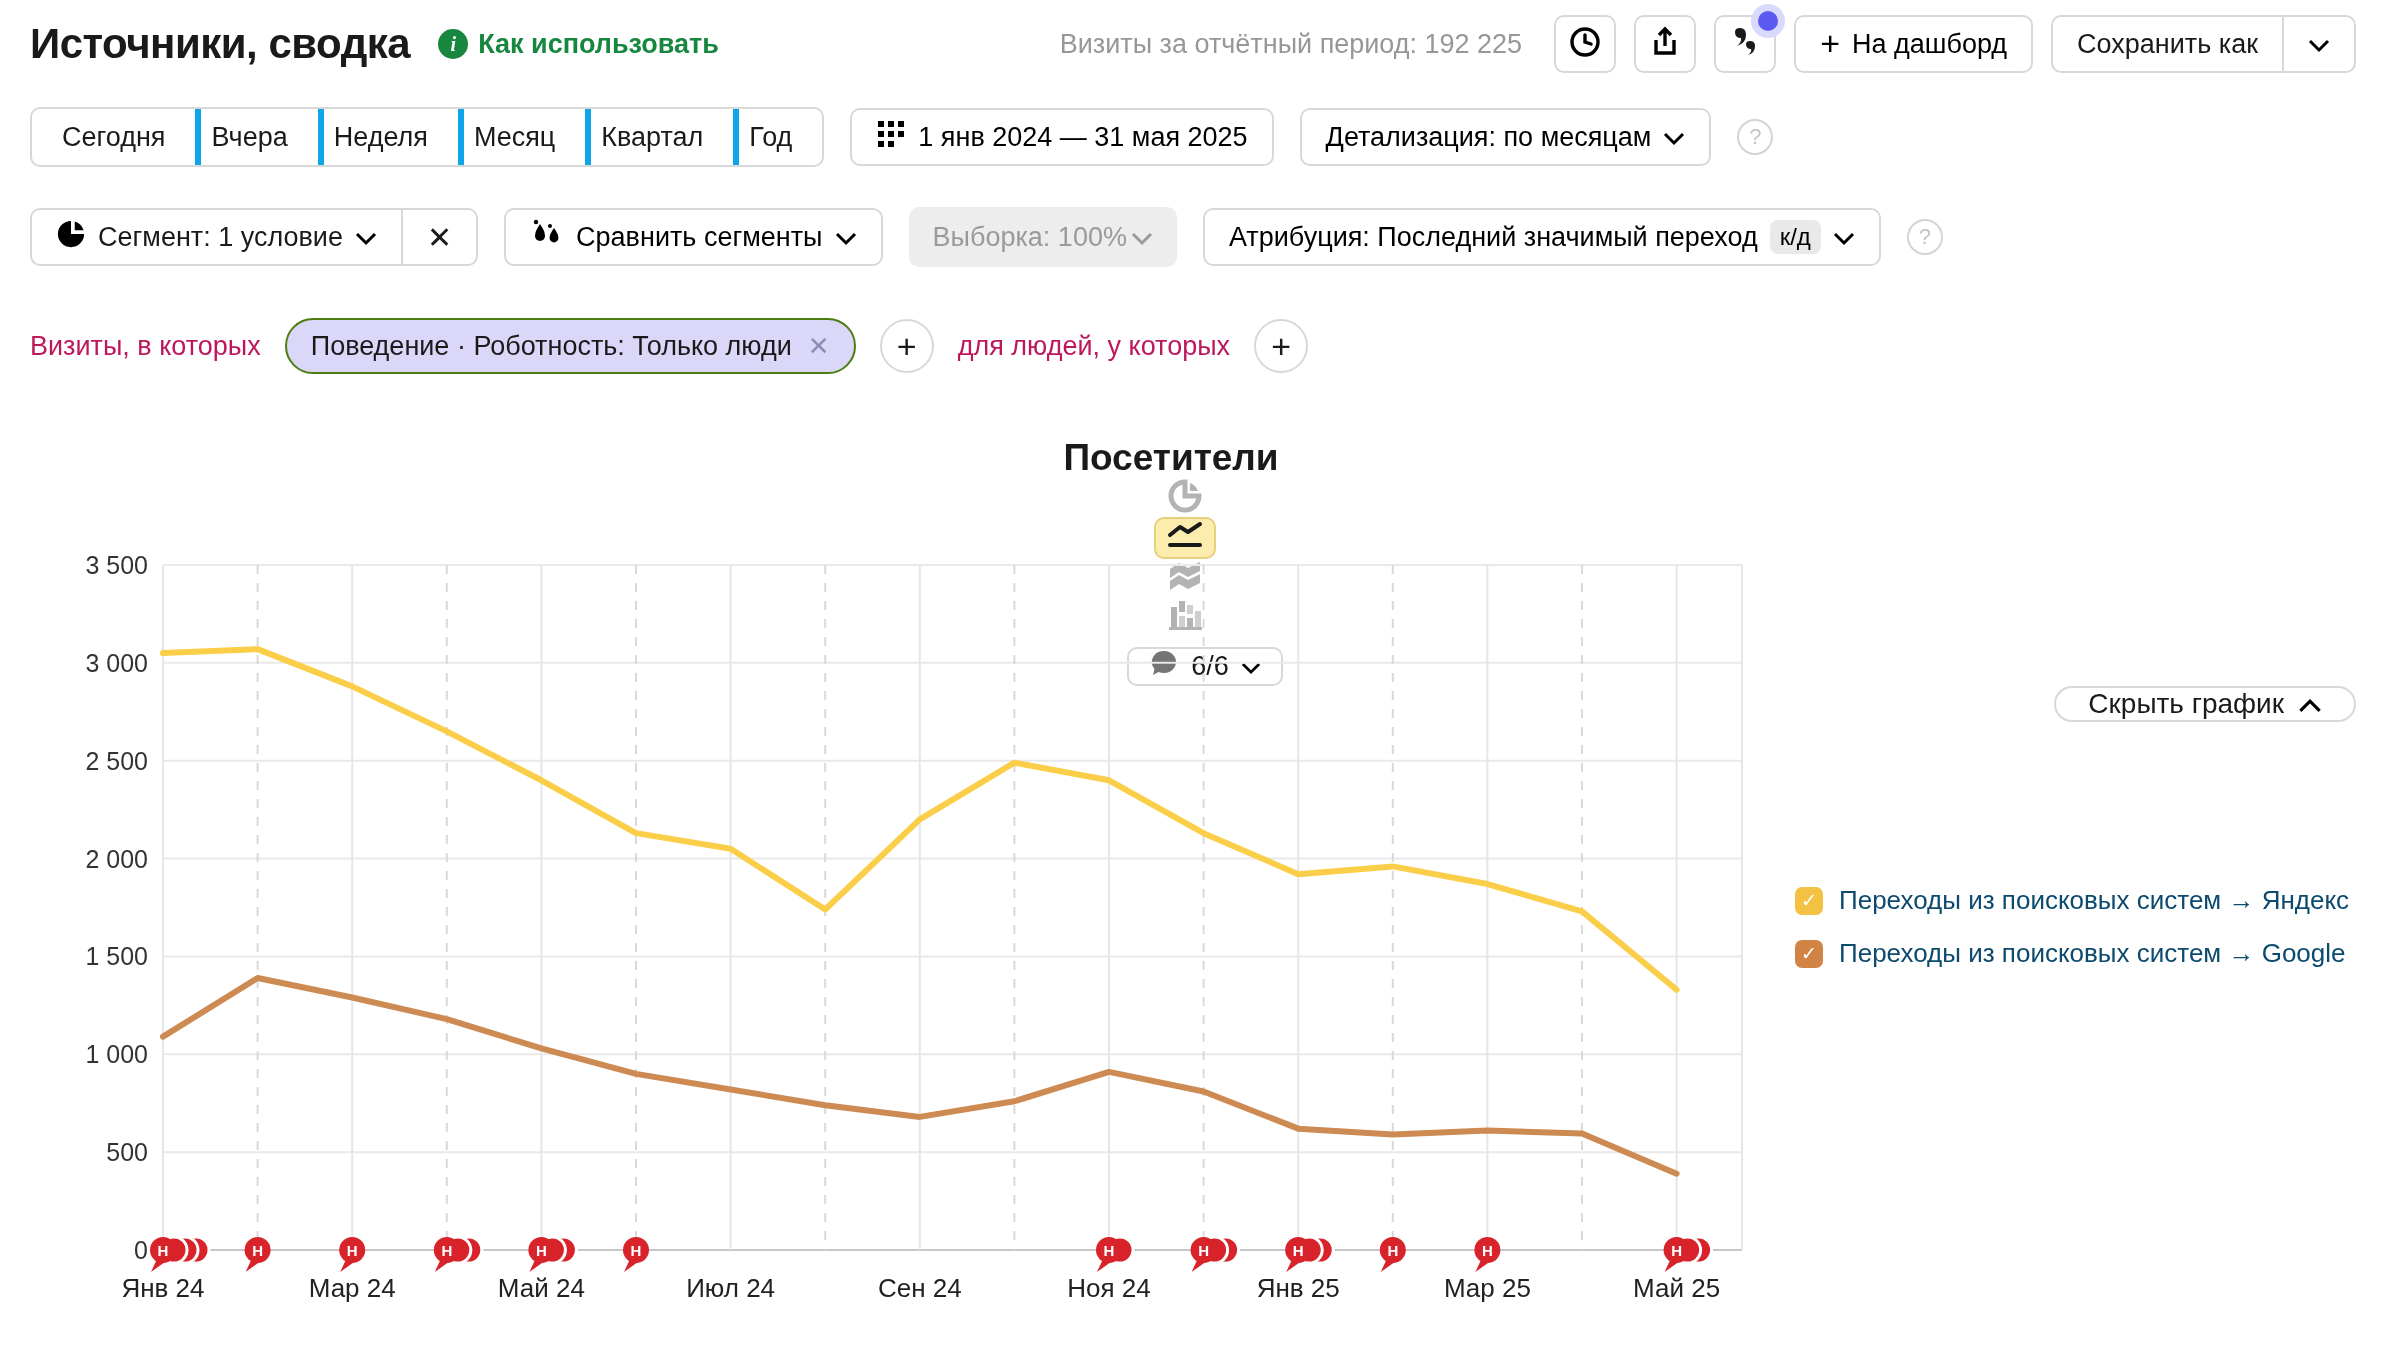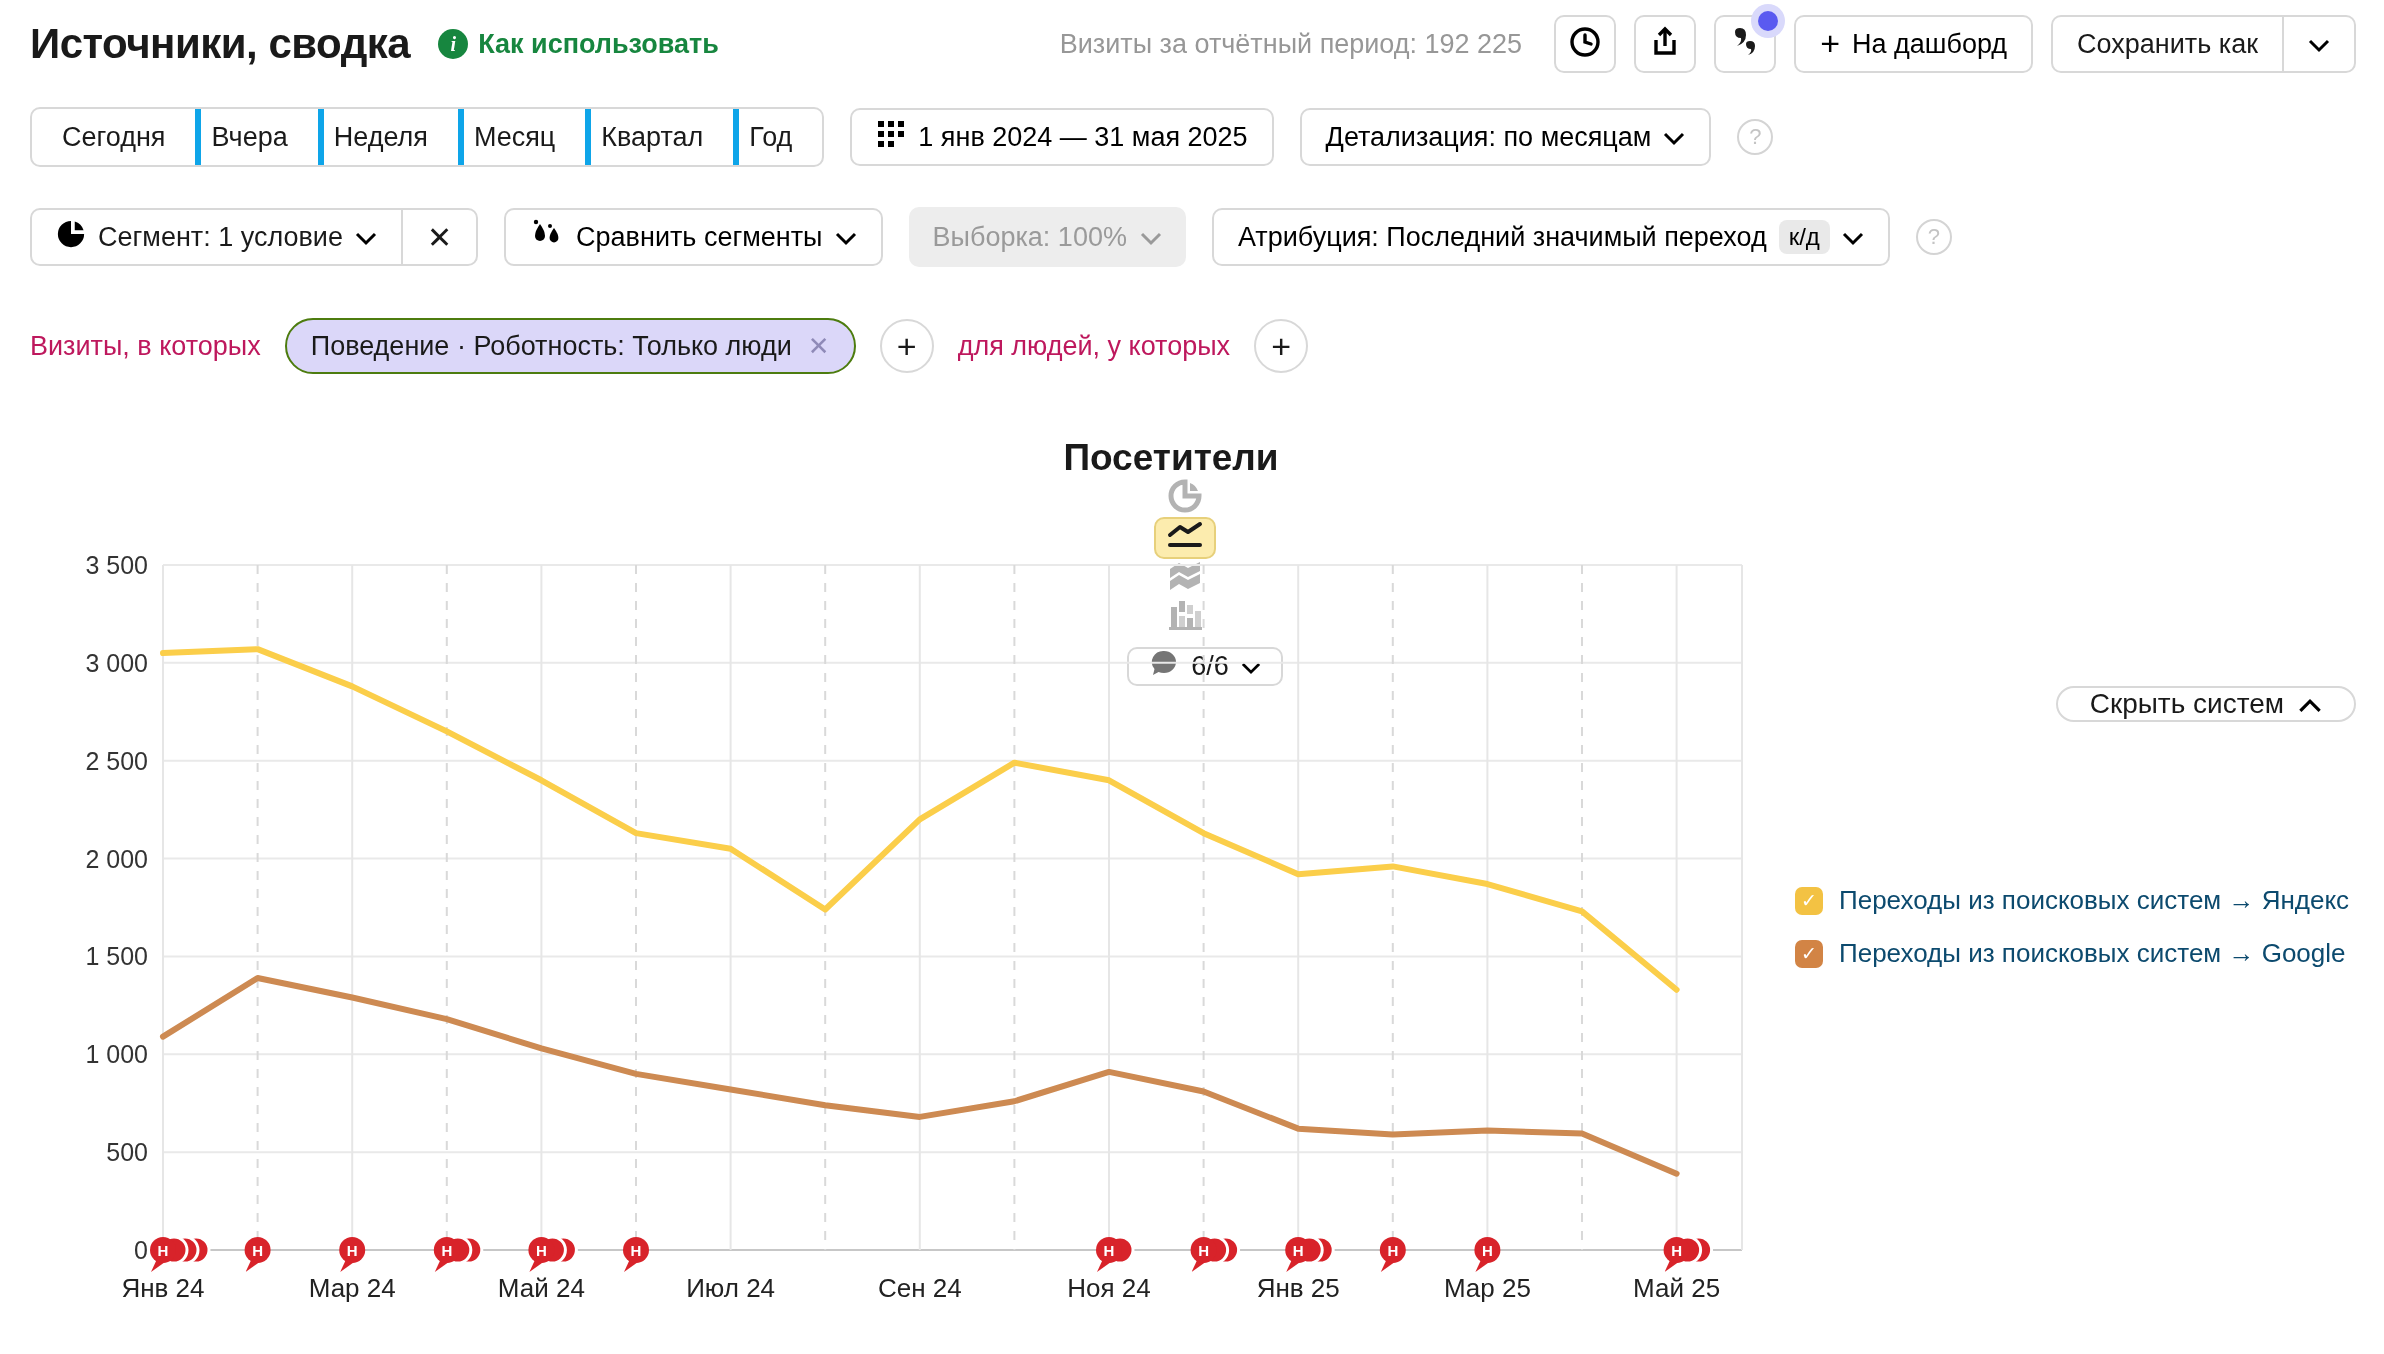--- a/index.html
+++ b/index.html
@@ -41,21 +41,21 @@
   .preset { display:flex; align-items:center; padding:0 30px; font-size:27px; cursor:pointer; }
   .preset + .preset { border-left:6px solid #0ea5e9;padding-left:10px; }
   .chev { display:inline-block; }
   .q-circle { width:36px; height:36px; border:2px solid #d4d4d4; border-radius:50%;
     color:#c4c4c4; font-size:22px; display:flex; align-items:center; justify-content:center;
     cursor:pointer; }
   
   .segment-row { position:absolute; top:207px; left:30px; right:28px; height:60px;
     display:flex; align-items:center; gap:26px; }
   .sampling-pill { height:60px; background:#ededed; border-radius:10px; display:flex;
-    align-items:center; gap:13px; padding:0 24px; font-size:27px; color:#9a9a9a; cursor:pointer; }
+    align-items:center; gap:4px; padding:0 24px; font-size:27px; color:#9a9a9a; cursor:pointer; }
   .kd-badge { background:#e9e9e9; border-radius:8px; font-size:24px; padding:3px 10px; }
   
   .filter-row { position:absolute; top:318px; left:30px; height:56px;
     display:flex; align-items:center; gap:24px; }
   .gray-label { color:#be185d; font-size:27px; }
   .chip { height:56px; background:#dbd7f9; border:2px solid #4d7c0f; border-radius:28px;
     display:flex; align-items:center; gap:16px; padding:0 24px; font-size:27px; cursor:pointer; }
   .chip .x { color:#8f8ab8; font-size:26px; }
   .plus-circle { width:54px; height:54px; border:2px solid #d8d8d8; border-radius:50%;
     background:#fff; display:flex; align-items:center; justify-content:center;
@@ -273,21 +273,21 @@
         <svg width="30" height="28" viewBox="0 0 30 28">
             <path d="M15 2 a12 11 0 0 1 0 22 q-3 0 -5.5 -1 L4 26 L5.5 20 A11.5 11 0 0 1 15 2 Z" fill="#757575"></path>
           </svg>
       </span>
       <span>6/6</span>
       <span class="chev"><svg width="20" height="13" viewBox="0 0 22 14">
             <path d="M2 2 L11 11 L20 2" fill="none" stroke="#000" stroke-width="3"></path>
           </svg></span>
     </div>
     <div class="hide-chart-btn">
-      <span>Скрыть систем</span>
+      <span>Скрыть график</span>
       <span class="chev"><svg width="24" height="15" viewBox="0 0 22 14">
             <path d="M2 12 L11 3 L20 12" fill="none" stroke="#000" stroke-width="3"></path>
           </svg></span>
     </div>
   </div>
 
   <svg id="chart-svg" width="2384" height="790" viewBox="0 0 2384 790">
       <line x1="163" y1="710" x2="1742" y2="710" stroke="#c7c7c7" stroke-width="2"></line>
       <text x="148" y="719" text-anchor="end" font-size="25" fill="#333" font-family="Liberation Sans, DejaVu Sans, sans-serif">0</text>
       <line x1="163" y1="612.1428571428571" x2="1742" y2="612.1428571428571" stroke="#e9e9e9" stroke-width="2"></line>

